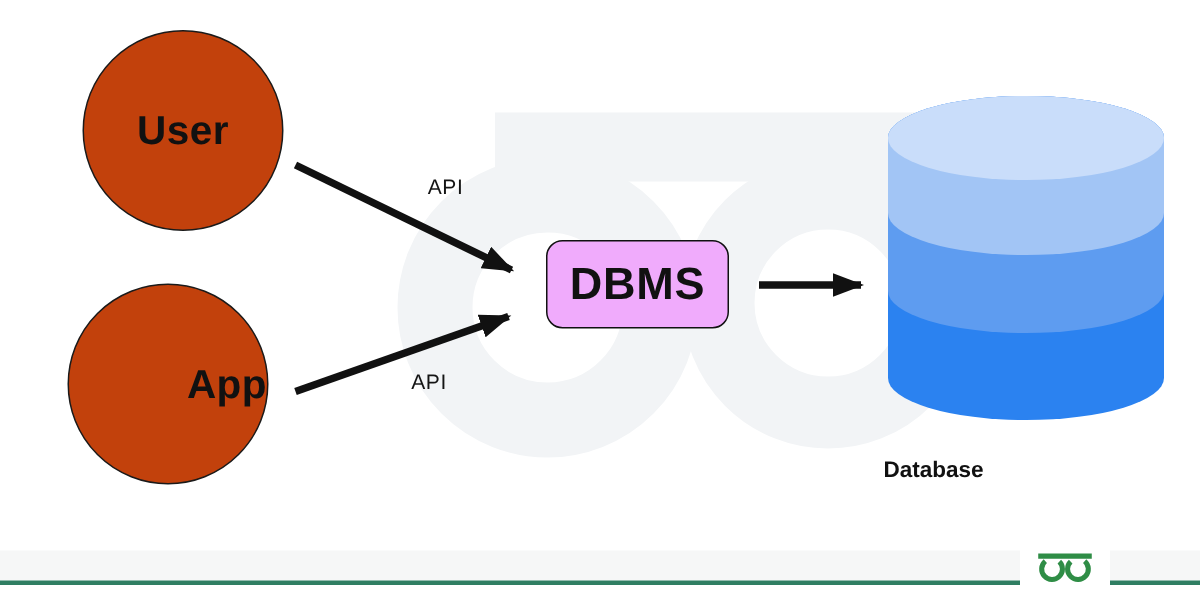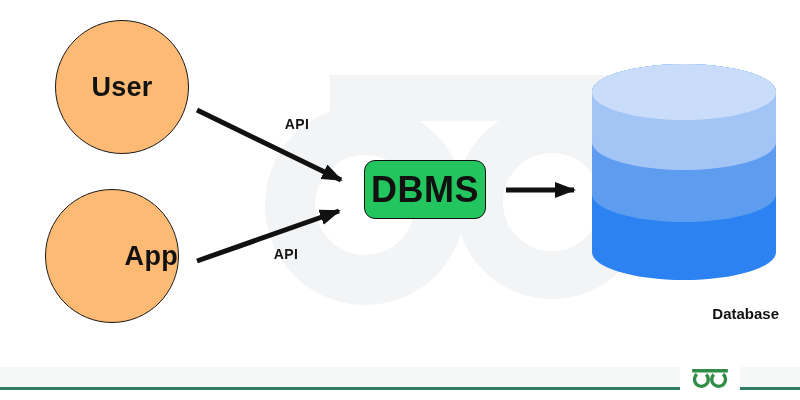--- a/index.html
+++ b/index.html
@@ -10,57 +10,57 @@
   }
   .stage svg{display:block;}
   .abs{position:absolute;}
 
   
   .watermark{left:0;top:0;pointer-events:none;}
 
   
   .node-circle{
     width:132px;height:132px;border-radius:50%;
-    border:1.4px solid var(--node-border,#1a1a1a);background:#fdba74;
+    border:1.4px solid var(--node-border,#1a1a1a);background:#c2410c;
     display:flex;align-items:center;justify-content:center;
     font-size:27px;font-weight:700;letter-spacing:.3px;
   }
   .node-user{left:55px;top:20px;}
   .node-app{left:45px;top:189px;justify-content:flex-end;}
 
   
   .node-dbms{
     left:364px;top:160px;width:122px;height:59px;
-    border:1.8px solid #111;border-radius:11px;background:#22c55e;
+    border:1.8px solid #111;border-radius:11px;background:#f0abfc;
     display:flex;align-items:center;justify-content:center;
-    font-size:36px;font-weight:700;letter-spacing:.5px;
+    font-size:30px;font-weight:700;letter-spacing:.5px;
     box-sizing:border-box;
   }
 
   
   .edge-label{
     width:60px;text-align:center;
-    font-size:14px;font-weight:700;letter-spacing:.4px;color:#141414;
+    font-size:14px;font-weight:400;letter-spacing:.4px;color:#141414;
   }
   .edge-label-1{left:267px;top:116px;}
   .edge-label-2{left:256px;top:246px;}
 
   
   .arrows{left:0;top:0;pointer-events:none;}
   .arrow-line{stroke:var(--arrow,#111111);stroke-width:5;fill:none;}
   .arrow-fill{fill:var(--arrow,#111111);}
 
   
   .db-icon{left:589px;top:62px;}
   .db-top{fill:var(--db-top,#c9ddfa);}
   .db-band2{fill:var(--db-band2,#a2c5f5);}
   .db-band3{fill:var(--db-band3,#5e9cf0);}
   .db-band4{fill:var(--db-band4,#2b82f0);}
   .db-label{
-    left:589px;top:305px;width:190px;text-align:right;
+    left:589px;top:305px;width:190px;text-align:left;
     font-size:15px;font-weight:700;color:#111;
   }
 
   
   .footer-band{left:0;top:367px;width:800px;height:20px;background:var(--footer-band,#f6f7f7);}
   .footer-line{left:0;top:387px;width:800px;height:3px;background:var(--footer-line,#2f7e62);}
   .logo-box{left:680px;top:358px;width:60px;height:36px;background:#ffffff;
     display:flex;align-items:center;justify-content:center;}
   .gfg-stroke{stroke:var(--brand-green,#2f8d46);fill:none;}
   .wm-stroke{stroke:var(--watermark,#f2f4f6);fill:none;}

